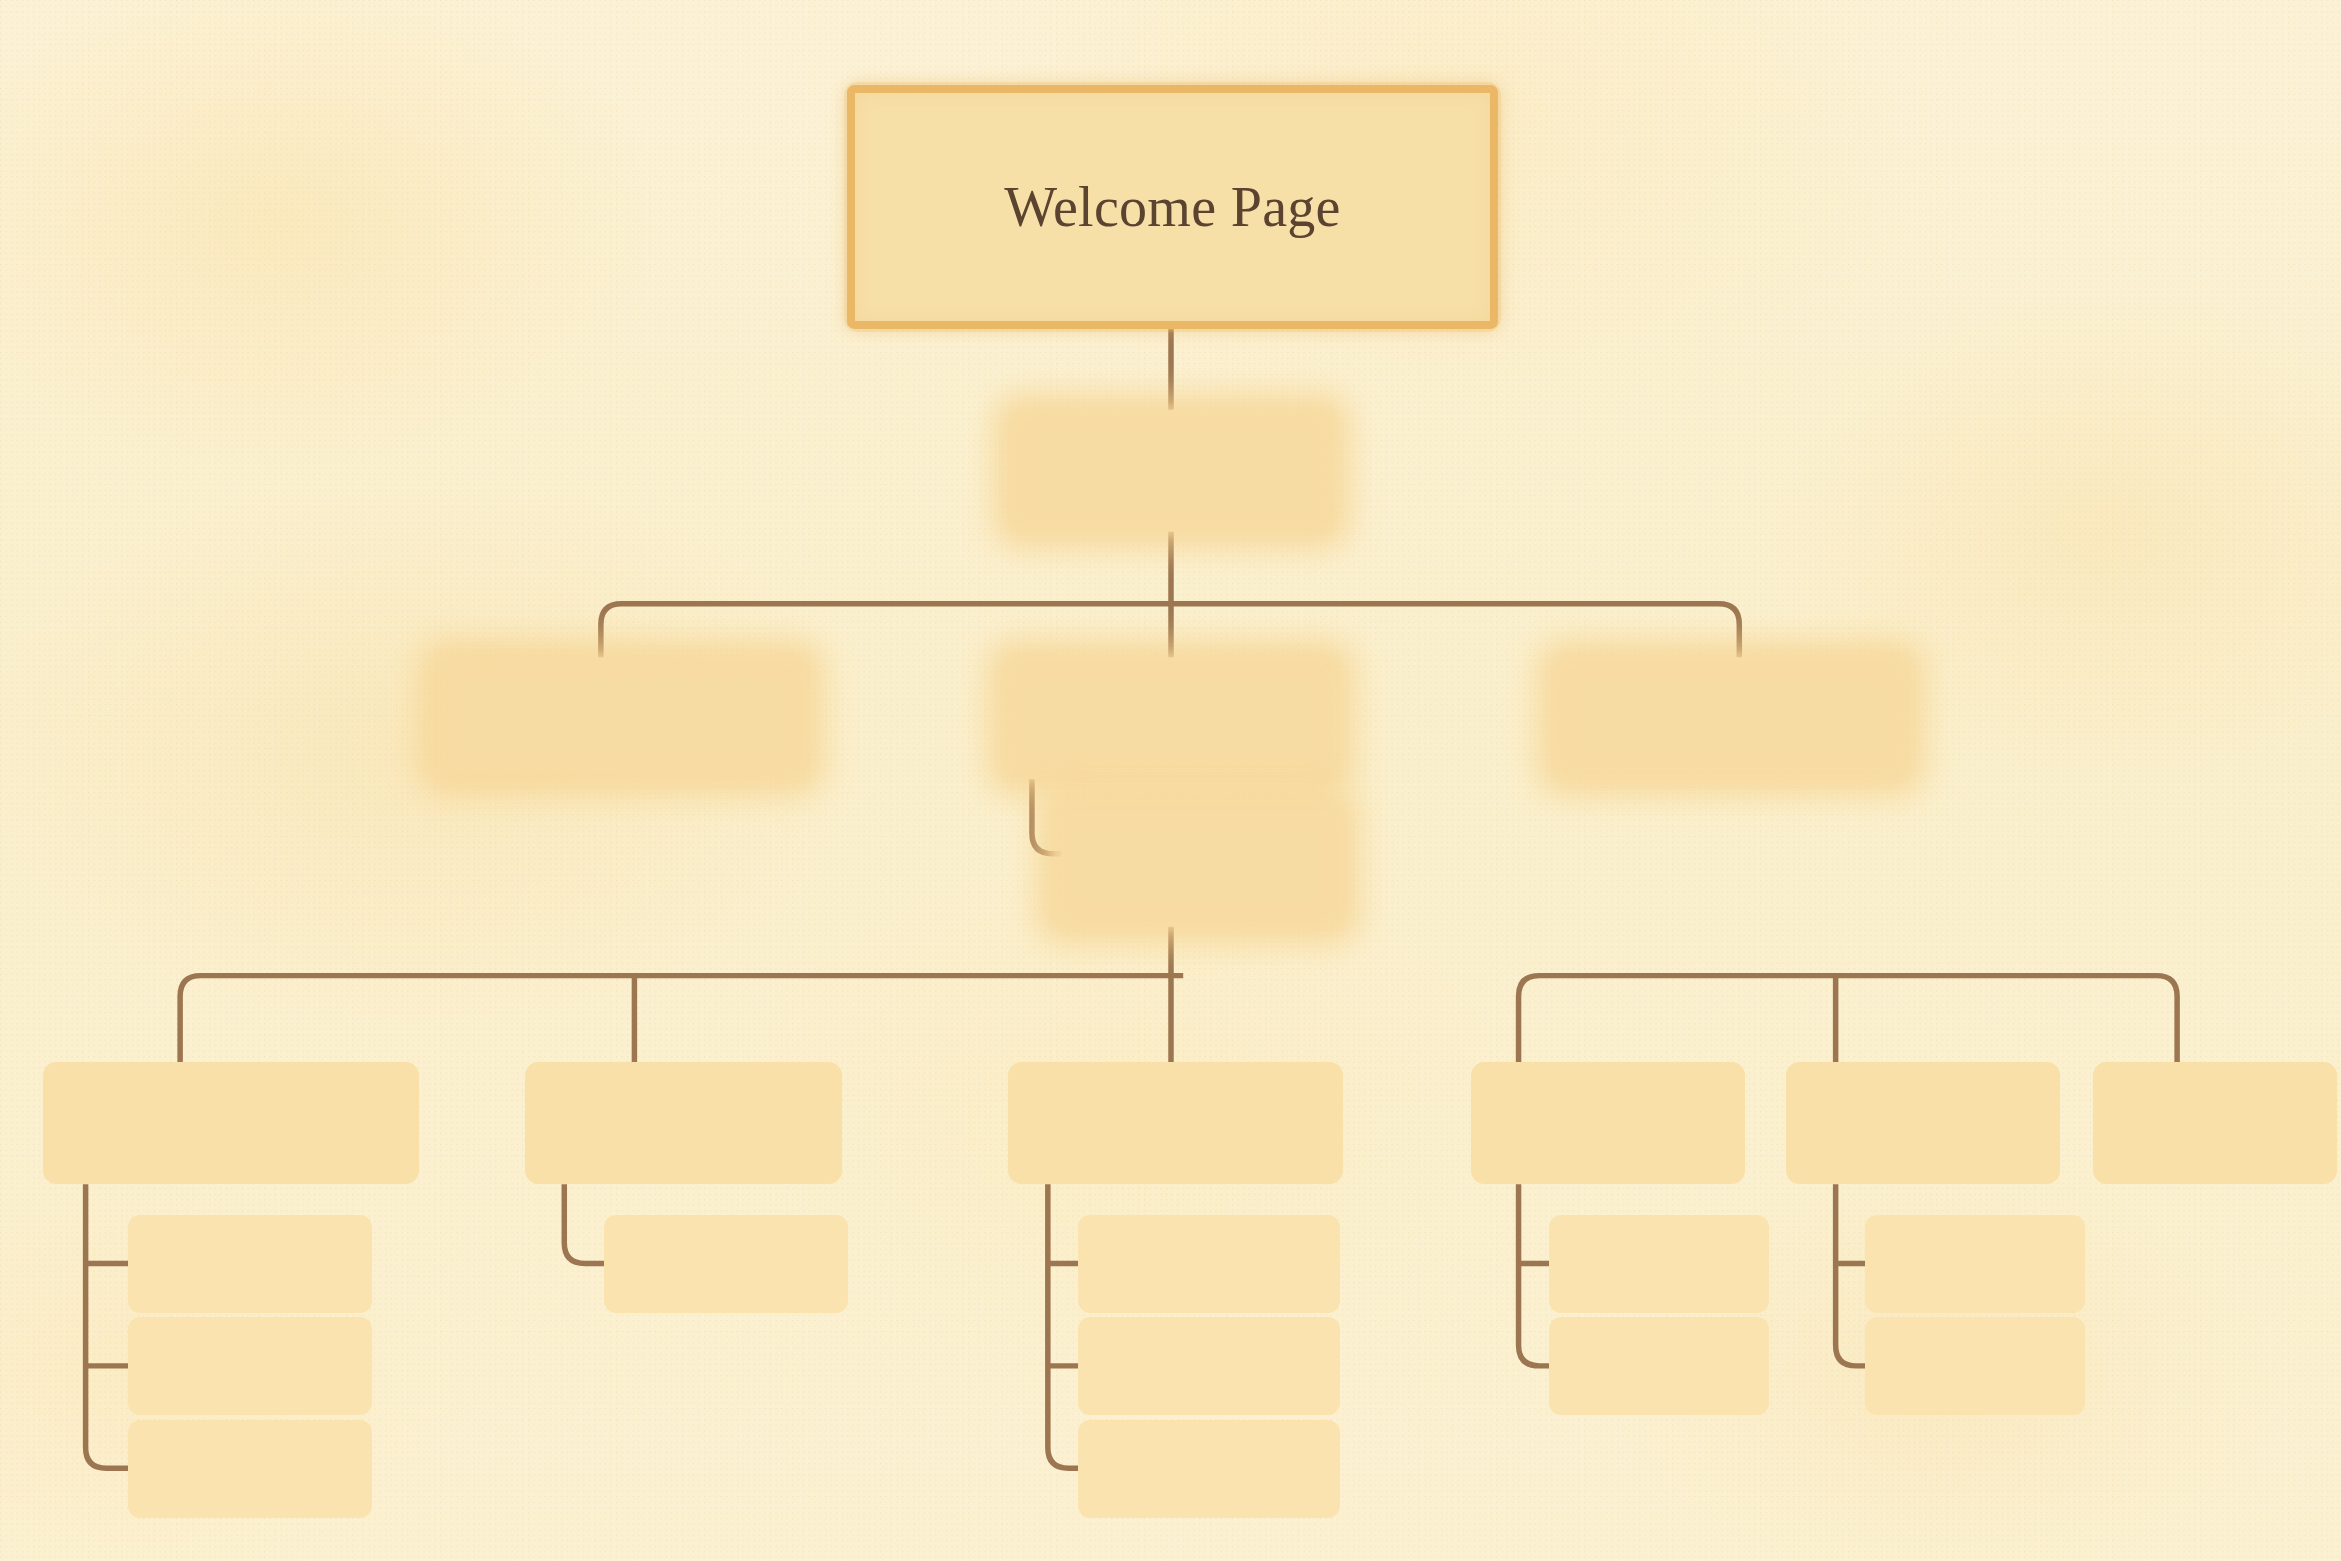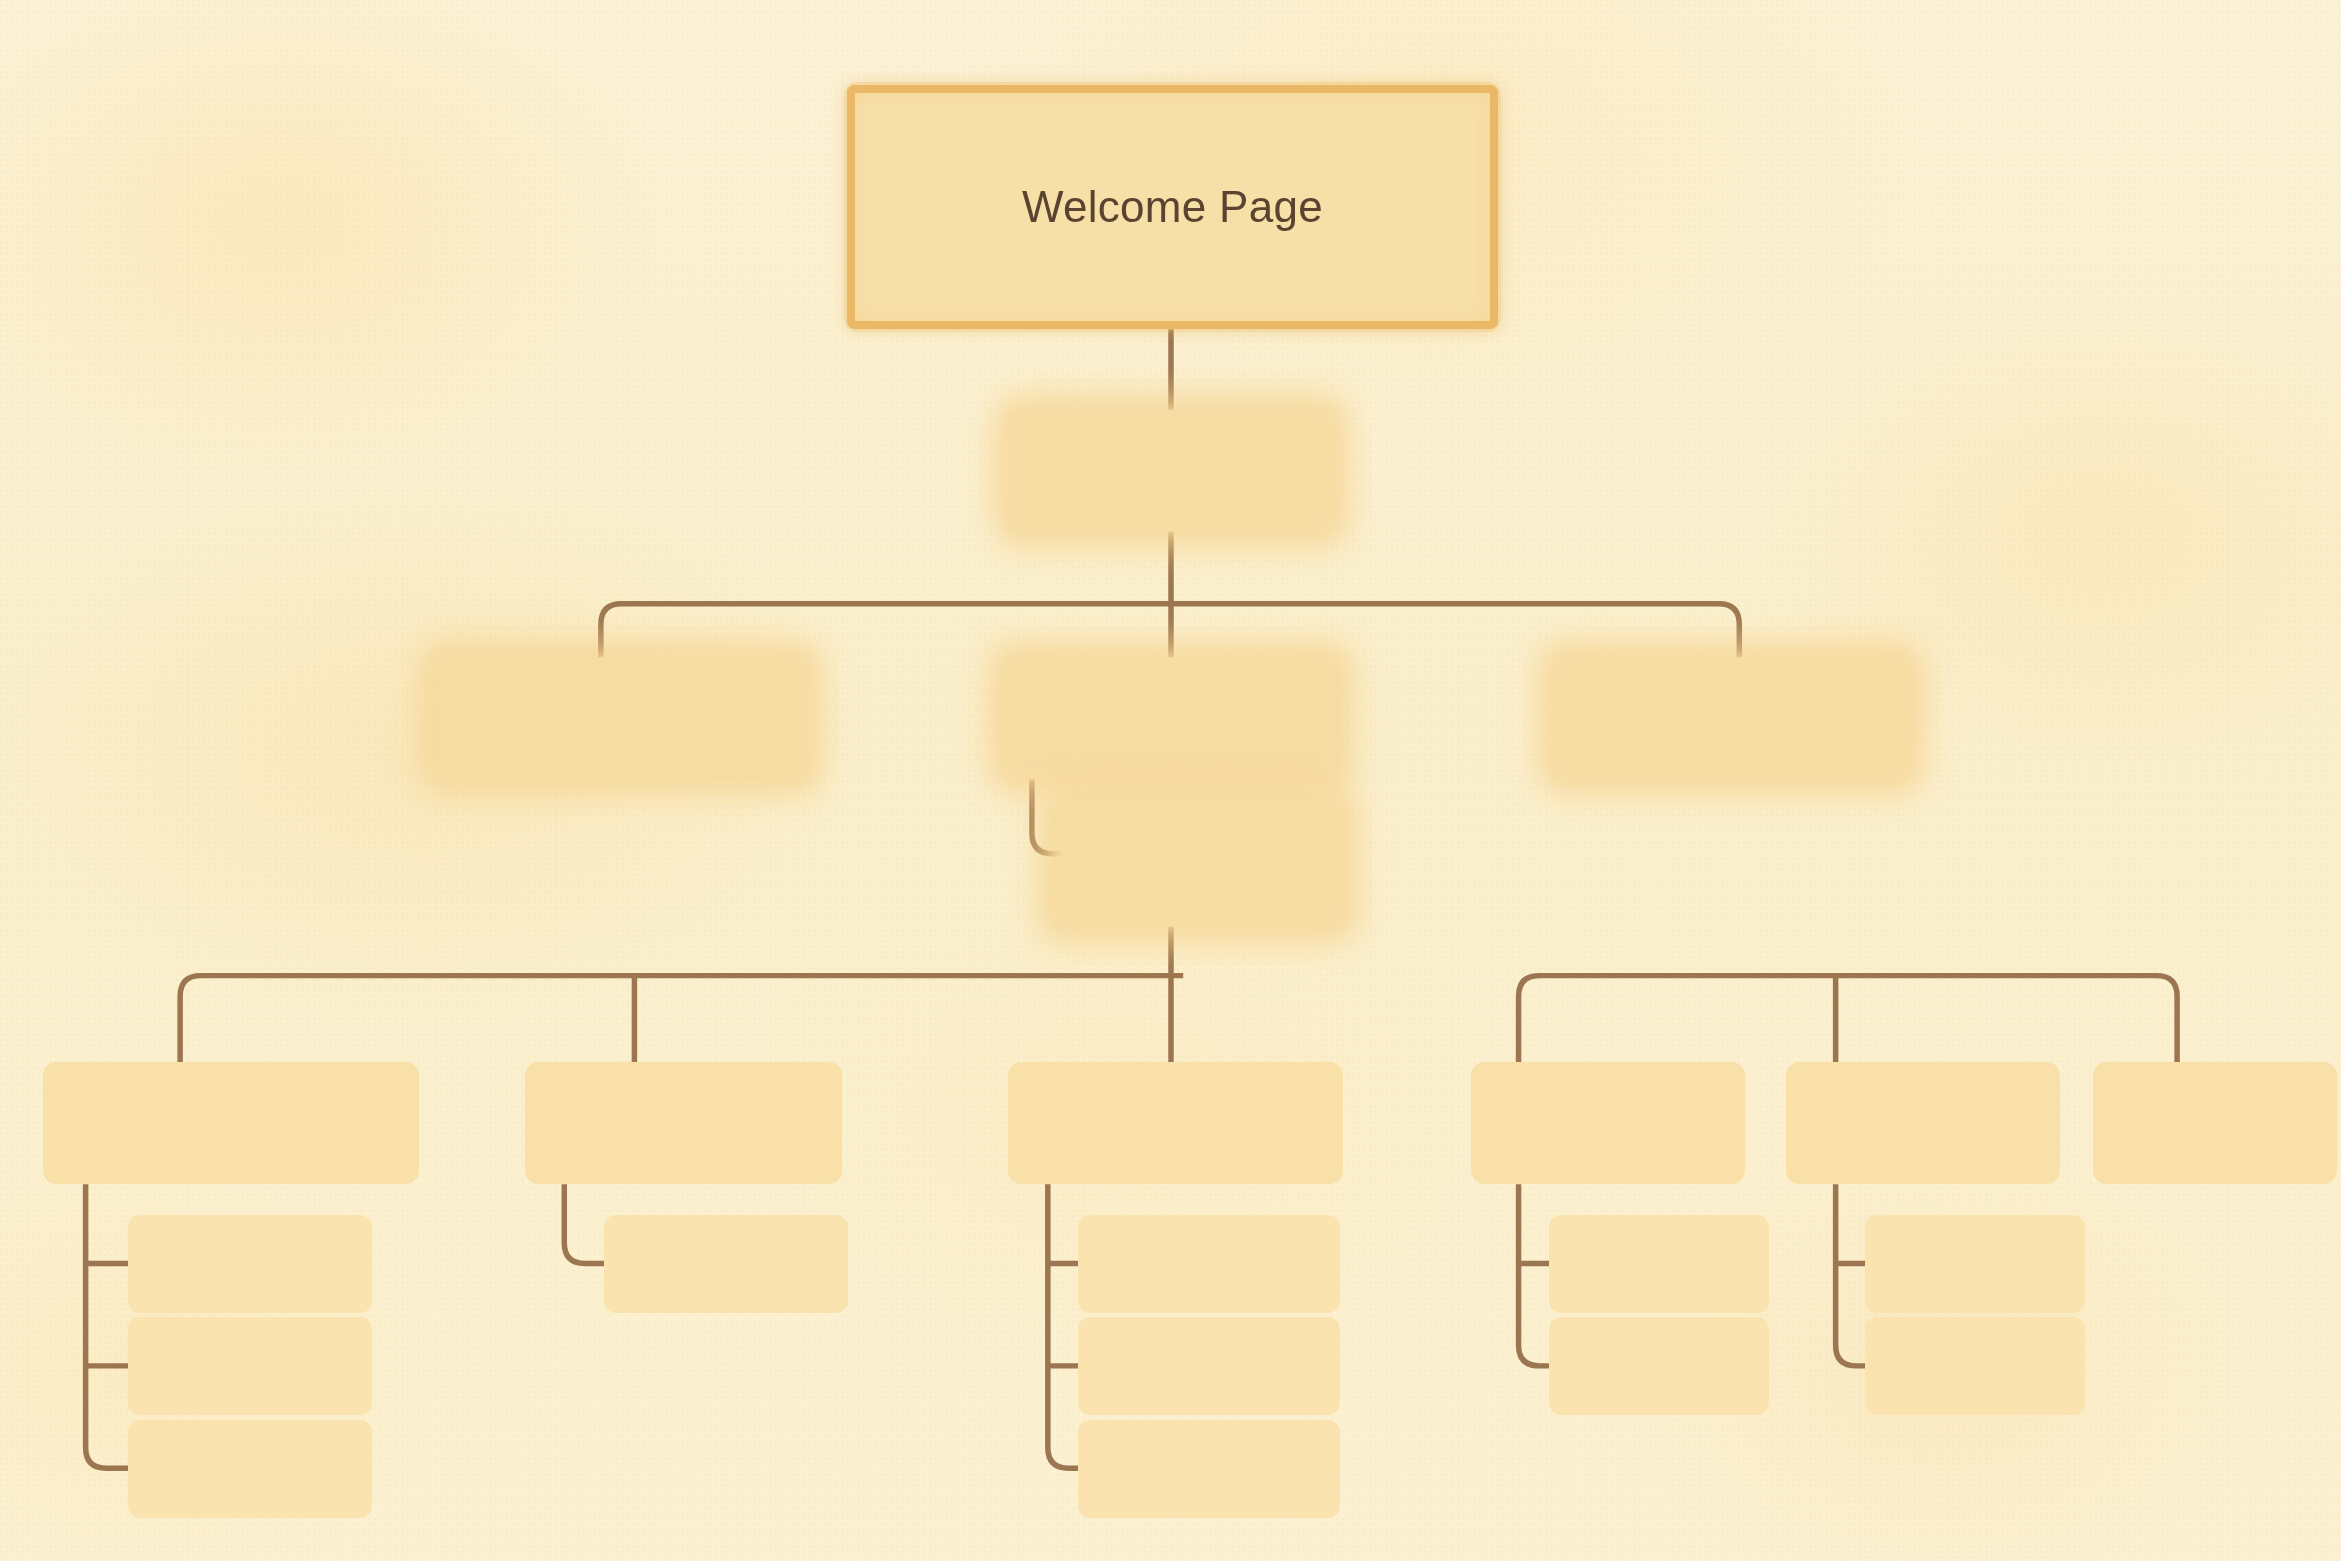--- a/index.html
+++ b/index.html
@@ -101,25 +101,25 @@
     background: #F7DFA8;
     border: 8.5px solid #E9B765;
     border-radius: 7.3px;
     display: flex;
     align-items: center;
     justify-content: center;
     z-index: 5;
     box-shadow: 0 0 17px rgba(233,183,101,.55);
   }
   .node.root .label {
-    font-size: 44px;
+    font-size: 56px;
     font-weight: 400;
     color: #5A4430;
     letter-spacing: 0.3px;
-    font-family: Liberation Sans, sans-serif;
+    font-family: Liberation Serif, serif;
     white-space: nowrap;
   }
   
   .node.root::after {
     content: "";
     position: absolute;
     inset: -11px;
     border-radius: 13.4px;
     box-shadow: 0 0 21px 6.1px rgba(238,190,110,.35) inset;
     pointer-events: none;

